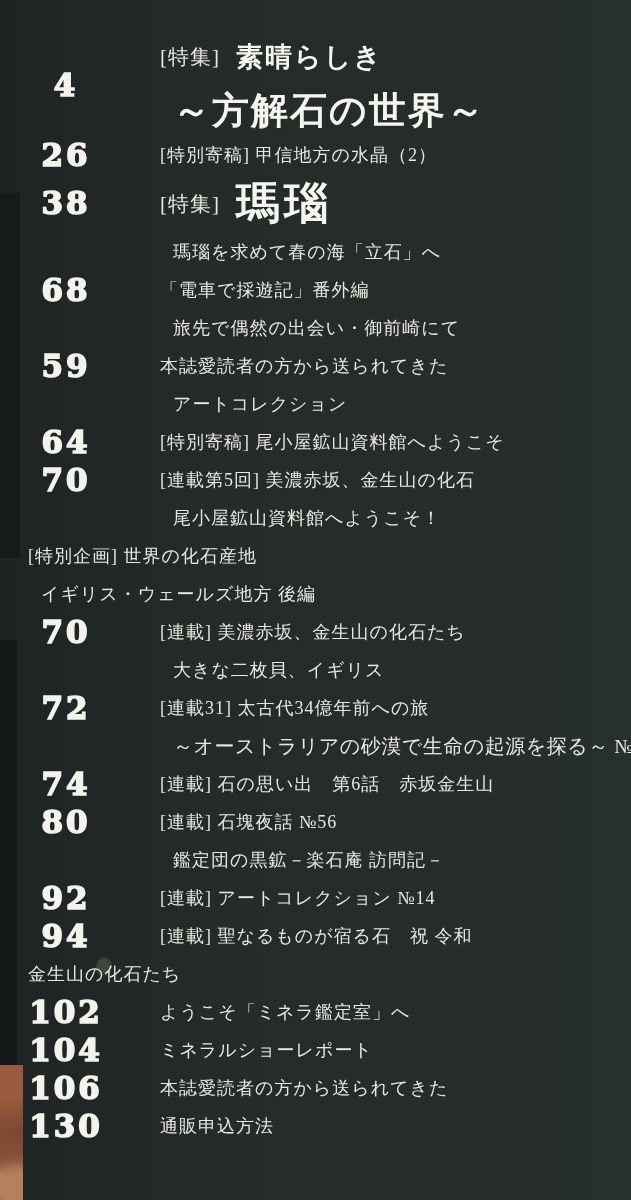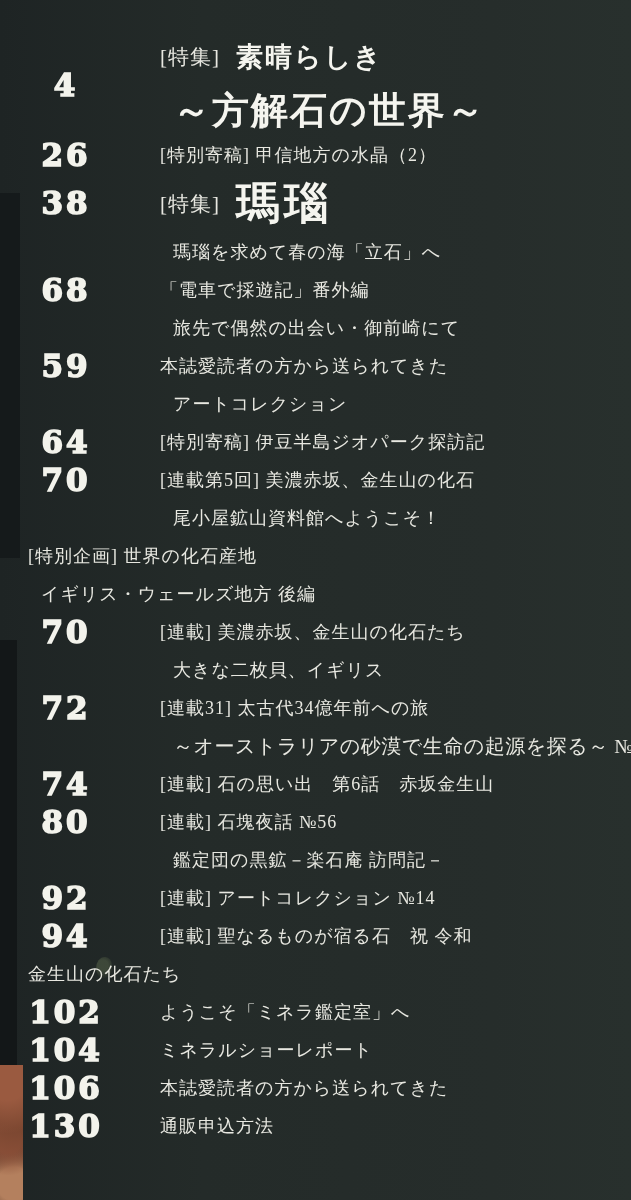--- a/index.html
+++ b/index.html
@@ -111,21 +111,21 @@
         </div>
         <div class="line reg cont">
           <span class="txt">アートコレクション</span>
         </div>
       </div>
     </div>
     <div class="entry first-reg">
       <div class="num">64</div>
       <div class="lines">
         <div class="line reg">
-          <span class="txt">[特別寄稿] 伊豆半島ジオパーク探訪記</span>
+          <span class="txt">[特別寄稿] 尾小屋鉱山資料館へようこそ</span>
         </div>
       </div>
     </div>
     <div class="entry first-reg">
       <div class="num">70</div>
       <div class="lines">
         <div class="line reg">
           <span class="txt">[連載第5回] 美濃赤坂、金生山の化石</span>
         </div>
         <div class="line reg cont">

